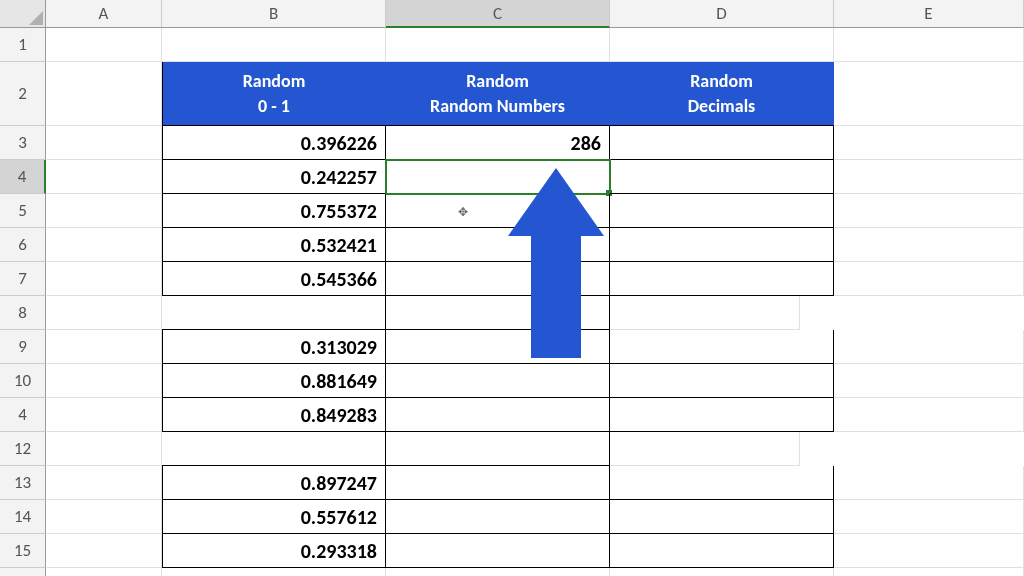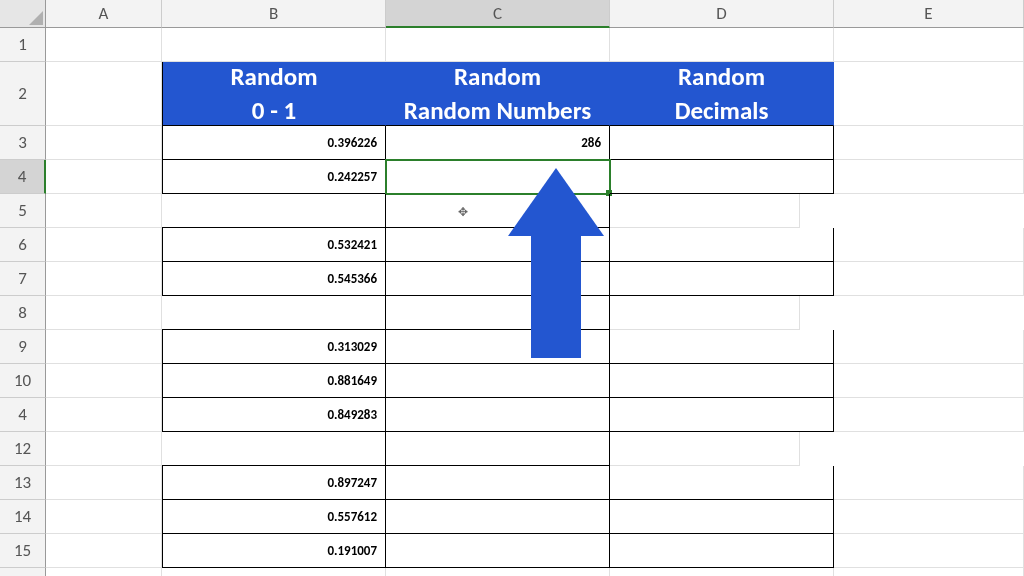--- a/index.html
+++ b/index.html
@@ -24,24 +24,24 @@
     .c-a { width: 116px; }
     .c-b { width: 224px; }
     .c-c { width: 224px; }
     .c-d { width: 224px; }
     .c-e { width: 190px; }
     
     .row-hdr { height: 64px; }
     .row-hdr .rh { line-height: 64px; }
     .row-hdr .cell { height: 64px; }
     
-    .hdr-cell { background: #2356d0; color: #fff; font-weight: bold; text-align: center; font-size: 25px; display: flex; flex-direction: column; justify-content: center; align-items: center; border-right: 1px solid #2356d0; border-bottom: 1px solid #000; }
+    .hdr-cell { background: #2356d0; color: #fff; font-weight: bold; text-align: center; font-size: 18px; display: flex; flex-direction: column; justify-content: center; align-items: center; border-right: 1px solid #2356d0; border-bottom: 1px solid #000; }
     .hdr-cell span { line-height: 1.35; }
     
-    .table-cell { border-right: 1px solid #000; border-bottom: 1px solid #000; padding-right: 8px; text-align: right; font-size: 13px; font-weight: bold; color: #000; line-height: 34px; }
+    .table-cell { border-right: 1px solid #000; border-bottom: 1px solid #000; padding-right: 8px; text-align: right; font-size: 20px; font-weight: bold; color: #000; line-height: 34px; }
     .table-left { border-left: 1px solid #000; }
     
     .active-cell { outline: 2px solid #2b7f2b; outline-offset: -1px; }
     .fill-handle { position: absolute; right: -3px; bottom: -3px; width: 6px; height: 6px; background: #2b7f2b; }
     
     .arrow-anno { position: absolute; left: 508px; top: 168px; z-index: 50; pointer-events: none; }
     .arrow-head { width: 0; height: 0; border-left: 48px solid transparent; border-right: 48px solid transparent; border-bottom: 68px solid #2356d0; }
     .arrow-body { width: 50px; height: 122px; background: #2356d0; margin-left: 23px; }
     
     .cursor-anno { position: absolute; left: 458px; top: 205px; font-size: 12px; color: #666; pointer-events: none; }
@@ -106,20 +106,21 @@
     <div class="cell c-c table-cell active-cell">
       <div class="fill-handle"></div>
     </div>
     <div class="cell c-d table-cell"></div>
     <div class="cell c-e"></div>
   </div>
 
   <div class="row">
     <div class="rh">5</div>
     <div class="cell c-a"></div>
+    <div class="cell c-b table-cell table-left">0.755372</div>
     <div class="cell c-c table-cell"></div>
     <div class="cell c-d table-cell"></div>
     <div class="cell c-e"></div>
   </div>
 
   <div class="row">
     <div class="rh">6</div>
     <div class="cell c-a"></div>
     <div class="cell c-b table-cell table-left">0.532421</div>
     <div class="cell c-c table-cell"></div>
@@ -193,21 +194,21 @@
     <div class="cell c-a"></div>
     <div class="cell c-b table-cell table-left">0.557612</div>
     <div class="cell c-c table-cell"></div>
     <div class="cell c-d table-cell"></div>
     <div class="cell c-e"></div>
   </div>
 
   <div class="row">
     <div class="rh">15</div>
     <div class="cell c-a"></div>
-    <div class="cell c-b table-cell table-left">0.191007</div>
+    <div class="cell c-b table-cell table-left">0.293318</div>
     <div class="cell c-c table-cell"></div>
     <div class="cell c-d table-cell"></div>
     <div class="cell c-e"></div>
   </div>
 
   <div class="row">
     <div class="rh">16</div>
     <div class="cell c-a"></div>
     <div class="cell c-b"></div>
     <div class="cell c-c"></div>

